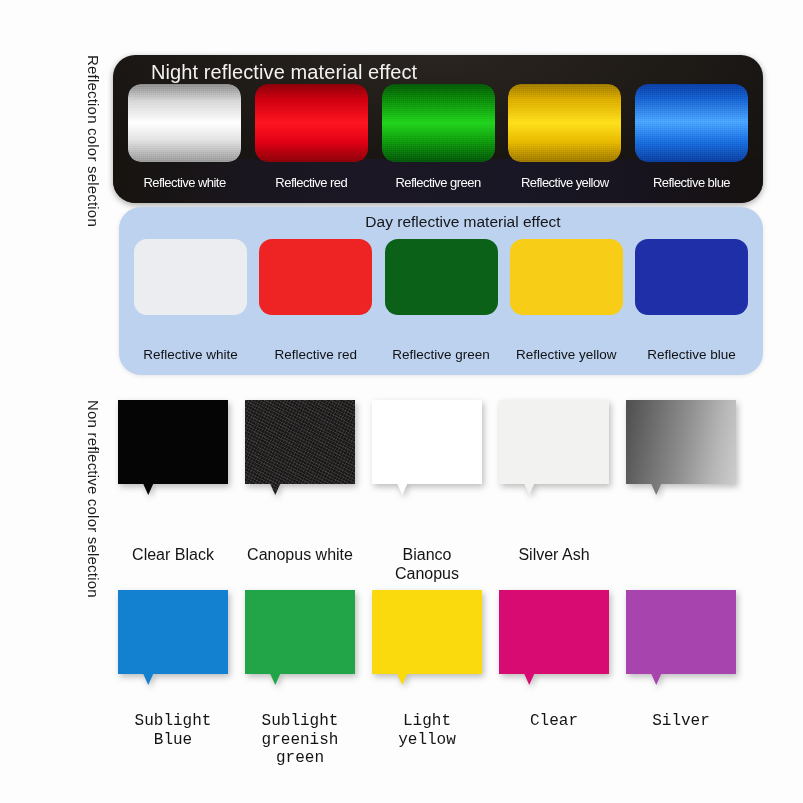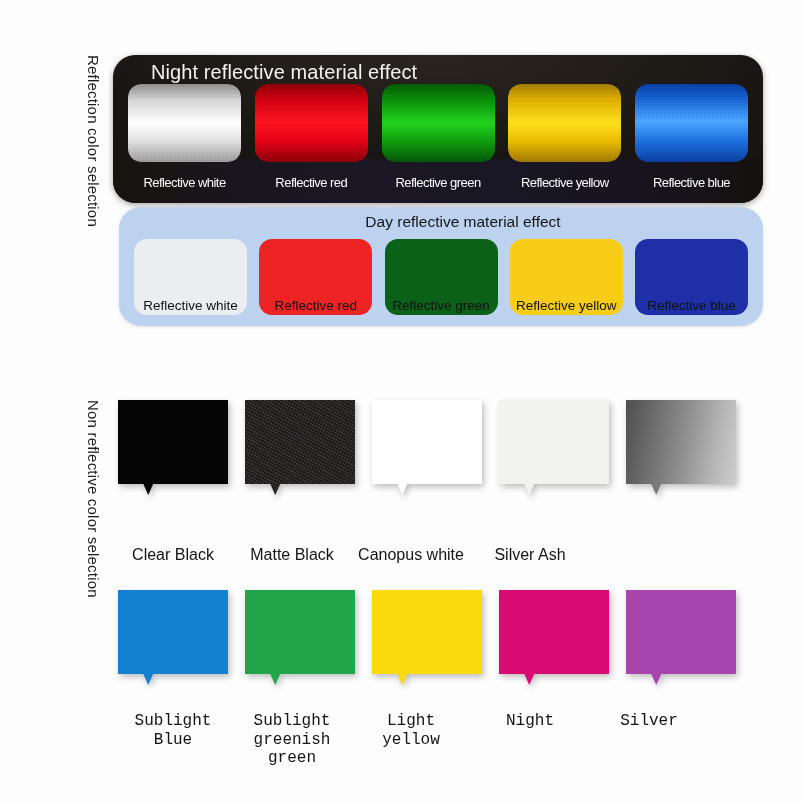--- a/index.html
+++ b/index.html
@@ -70,21 +70,21 @@
   .night-label-row{
     position:absolute;bottom:4px;left:15px;right:15px;height:34px;
     display:flex;justify-content:space-between;align-items:center;z-index:4;
   }
   .night-label{
     width:113px;text-align:center;color:#fbfbfb;font-size:13px;
     letter-spacing:-.55px;white-space:nowrap;
   }
 
   #day-panel{
-    position:absolute;left:6px;top:152px;width:644px;height:119px;
+    position:absolute;left:6px;top:152px;width:644px;height:168px;
     border-radius:22px;
     background:#bcd2ef;
     box-shadow:0 1px 4px rgba(0,0,0,.10);
   }
   .day-title{
     position:absolute;top:6px;left:0;right:0;text-align:center;
     color:#15161a;font-size:15.5px;transform:translateX(22px);
   }
   .day-swatch-row{
     position:absolute;top:32px;left:15px;right:15px;height:76px;
@@ -113,21 +113,21 @@
   }
   .nr-chip .grain{
     position:absolute;inset:0;
     -webkit-clip-path:polygon(0 0,100% 0,100% 88.5%,32% 88.5%,27.5% 100%,23% 88.5%,0 88.5%);
     clip-path:polygon(0 0,100% 0,100% 88.5%,32% 88.5%,27.5% 100%,23% 88.5%,0 88.5%);
     background-image:
       repeating-linear-gradient(27deg, rgba(255,255,255,.10) 0 1px, rgba(0,0,0,.12) 1px 3px),
       repeating-linear-gradient(113deg, rgba(255,255,255,.08) 0 1px, rgba(0,0,0,.10) 1px 3px);
     opacity:.9;
   }
-  .nr-labels{display:flex;gap:9px;justify-content:flex-end;}
+  .nr-labels{display:flex;gap:17px;justify-content:flex-end;}
   .nr-label{
     width:110px;text-align:center;color:#141414;font-size:16px;
     line-height:1.16;
   }
   #nr-row1 .nr-swatches{position:absolute;left:0;top:0;}
   #nr-row1 .nr-labels{position:absolute;left:0;top:146px;}
   #nr-row2 .nr-swatches{position:absolute;left:0;top:0;}
   #nr-row2 .nr-labels{position:absolute;left:0;top:122px;}
   #nr-row1{height:185px;}
   #nr-row2{position:absolute;top:190px;height:190px;font-family:Liberation Mono, monospace;}
@@ -221,22 +221,22 @@
             </div>
           </div>
           <div class="nr-cell">
             <div class="nr-chip">
               <div class="shape" style="background: linear-gradient(100deg, rgb(78, 78, 78) 0%, rgb(110, 110, 110) 26%, rgb(143, 143, 143) 52%, rgb(181, 181, 181) 78%, rgb(207, 207, 207) 100%);"></div>
             </div>
           </div>
         </div>
       <div class="nr-labels">
           <div class="nr-label">Clear Black</div>
-          <div class="nr-label">Matte Black</div>
           <div class="nr-label">Canopus white</div>
+          <div class="nr-label">Bianco Canopus</div>
           <div class="nr-label">Silver Ash</div>
         </div>
     </div>
     <div class="nr-row" id="nr-row2">
       <div class="nr-swatches">
           <div class="nr-cell">
             <div class="nr-chip">
               <div class="shape" style="background: rgb(19, 128, 208);"></div>
             </div>
           </div>
@@ -258,19 +258,19 @@
           <div class="nr-cell">
             <div class="nr-chip">
               <div class="shape" style="background: rgb(167, 68, 173);"></div>
             </div>
           </div>
         </div>
       <div class="nr-labels">
           <div class="nr-label">Sublight Blue</div>
           <div class="nr-label">Sublight<br>greenish green</div>
           <div class="nr-label">Light yellow</div>
-          <div class="nr-label">Night</div>
+          <div class="nr-label">Clear</div>
           <div class="nr-label">Silver</div>
         </div>
     </div>
   </div>
 
 </div>
 
 </body></html>

